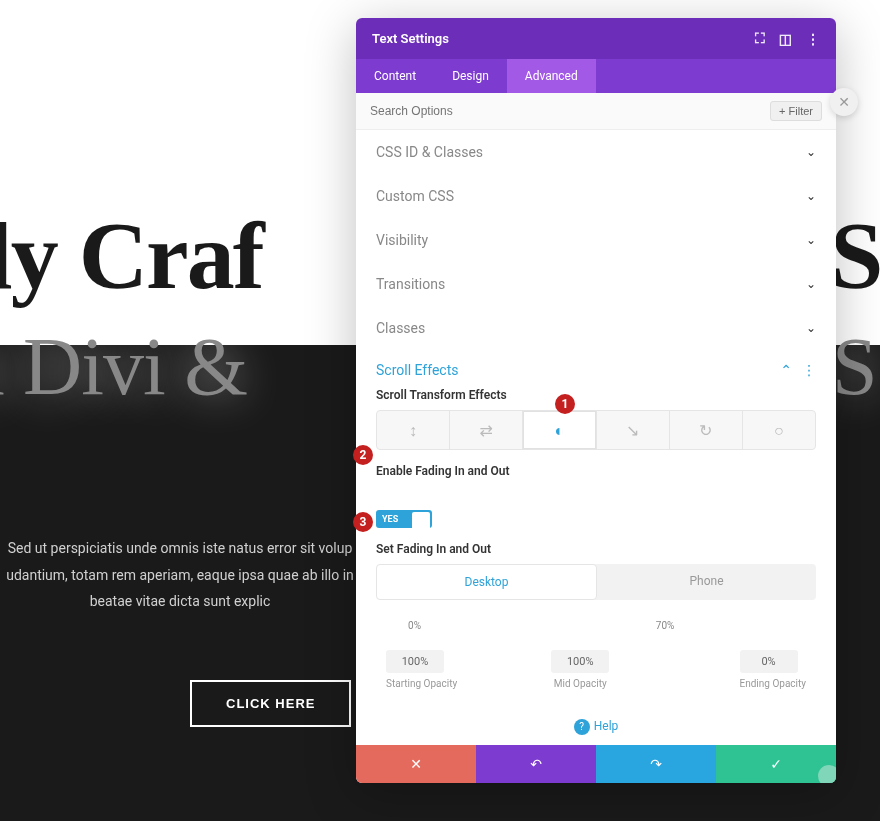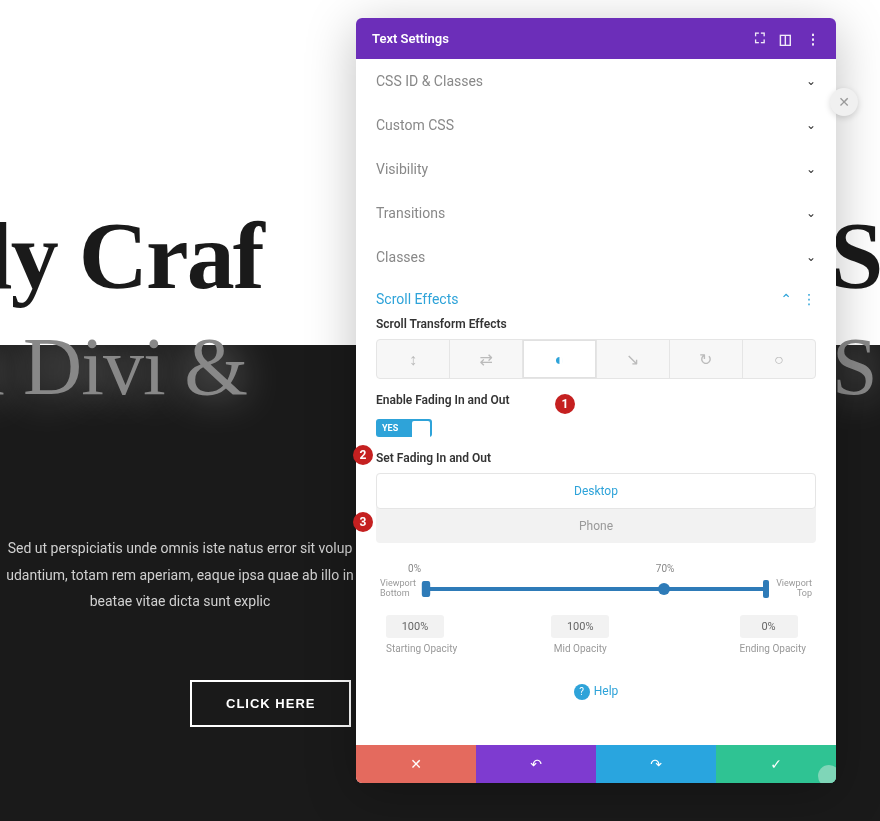--- a/index.html
+++ b/index.html
@@ -34,25 +34,25 @@
 .section-open-title { color: #2ea3d9; font-size: 14px; }
 .section-open-icons { display: flex; gap: 10px; align-items: center; color: #2ea3d9; font-size: 14px; }
 
 .sub-label { padding: 4px 20px 8px; font-size: 12px; color: #333; font-weight: 600; }
 .effect-tabs { margin: 0 20px 10px; display: flex; border: 1px solid #e5e5e5; border-radius: 4px; overflow: hidden; background: #f7f7f7; }
 .effect-tab { flex: 1; height: 38px; display: flex; align-items: center; justify-content: center; cursor: pointer; color: #bbb; font-size: 16px; border-right: 1px solid #e5e5e5; }
 .effect-tab:last-child { border-right: none; }
 .effect-tab.active { background: #fff; color: #2ea3d9; box-shadow: 0 0 0 1px #e1e1e1 inset; }
 
 .toggle-row { padding: 4px 20px 10px; }
-.toggle { width: 56px; height: 18px; background: #2ea3d9; border-radius: 3px; position: relative; cursor: pointer; display: flex; align-items: center; }
+.toggle { width: 56px; height: 18px; background: #2ea3d9; border-radius: 3px; position: relative; cursor: pointer; display: flex; align-items: center; margin-top: 20px; }
 .toggle-text { color: #fff; font-size: 9px; font-weight: 700; padding-left: 6px; }
 .toggle-knob { position: absolute; right: 2px; top: 2px; width: 18px; height: 18px; background: #fff; border-radius: 2px; }
 
-.device-tabs { margin: 0 20px 14px; display: flex; background: #f2f2f2; border-radius: 4px; overflow: hidden; flex-direction: column; }
+.device-tabs { margin: 0 20px 14px; display: flex; background: #f2f2f2; border-radius: 4px; overflow: hidden; }
 .device-tab { flex: 1; text-align: center; padding: 10px 0; font-size: 12px; color: #999; cursor: pointer; }
 .device-tab.active { background: #fff; color: #2ea3d9; border: 1px solid #e5e5e5; border-radius: 4px; }
 
 .slider-wrap { padding: 6px 24px 18px; position: relative; }
 .slider-labels-top { display: flex; justify-content: space-between; position: relative; height: 14px; }
 .slider-pct { position: absolute; font-size: 10px; color: #888; transform: translateX(-50%); }
 .slider-ends { display: flex; justify-content: space-between; align-items: center; margin-top: 2px; }
 .vp-label { font-size: 9px; color: #999; line-height: 1.1; width: 40px; }
 .vp-label.right { text-align: right; }
 .slider-track { position: relative; flex: 1; height: 4px; margin: 0 6px; }
@@ -96,22 +96,31 @@
 <div class="panel">
   <div class="panel-header">
     <div class="panel-title">
       <span>Text Settings</span>
       <div class="panel-title-icons">
         <span>⛶</span>
         <span>◫</span>
         <span>⋮</span>
       </div>
     </div>
-  </div>
-
+    <div class="panel-tabs">
+      <div class="panel-tab">Content</div>
+      <div class="panel-tab">Design</div>
+      <div class="panel-tab active">Advanced</div>
+    </div>
+  </div>
+
+  <div class="search-row">
+    <input class="search-input" placeholder="Search Options" style="">
+    <button class="filter-btn">+ Filter</button>
+  </div>
 
   <div class="panel-body">
     <div class="section-row">
         <span>CSS ID &amp; Classes</span>
         <span class="chevron">⌄</span>
       </div>
     <div class="section-row">
         <span>Custom CSS</span>
         <span class="chevron">⌄</span>
       </div>
@@ -158,31 +167,20 @@
     <div class="device-tabs">
       <div class="device-tab active">Desktop</div>
       <div class="device-tab">Phone</div>
     </div>
 
     <div class="slider-wrap">
       <div class="slider-labels-top">
         <span class="slider-pct" style="left:8%">0%</span>
         <span class="slider-pct" style="left:66%">70%</span>
       </div>
-      <div class="slider-ends">
-        <div class="vp-label">Viewport Bottom</div>
-        <div class="slider-track">
-          <div class="track-bg"></div>
-          <div class="track-fill" style="left:0;right:0"></div>
-          <div class="slider-handle diamond" style="left:0%"></div>
-          <div class="slider-handle" style="left:70%"></div>
-          <div class="slider-handle end" style="left:100%"></div>
-        </div>
-        <div class="vp-label right">Viewport Top</div>
-      </div>
       <div class="opacity-row">
         <div class="op-col" style="margin-left:6px">
           <span class="val">100%</span>
           <span>Starting Opacity</span>
         </div>
         <div class="op-col" style="margin-left:94px">
           <span class="val">100%</span>
           <span>Mid Opacity</span>
         </div>
         <div class="op-col" style="margin-left:auto;margin-right:6px">

